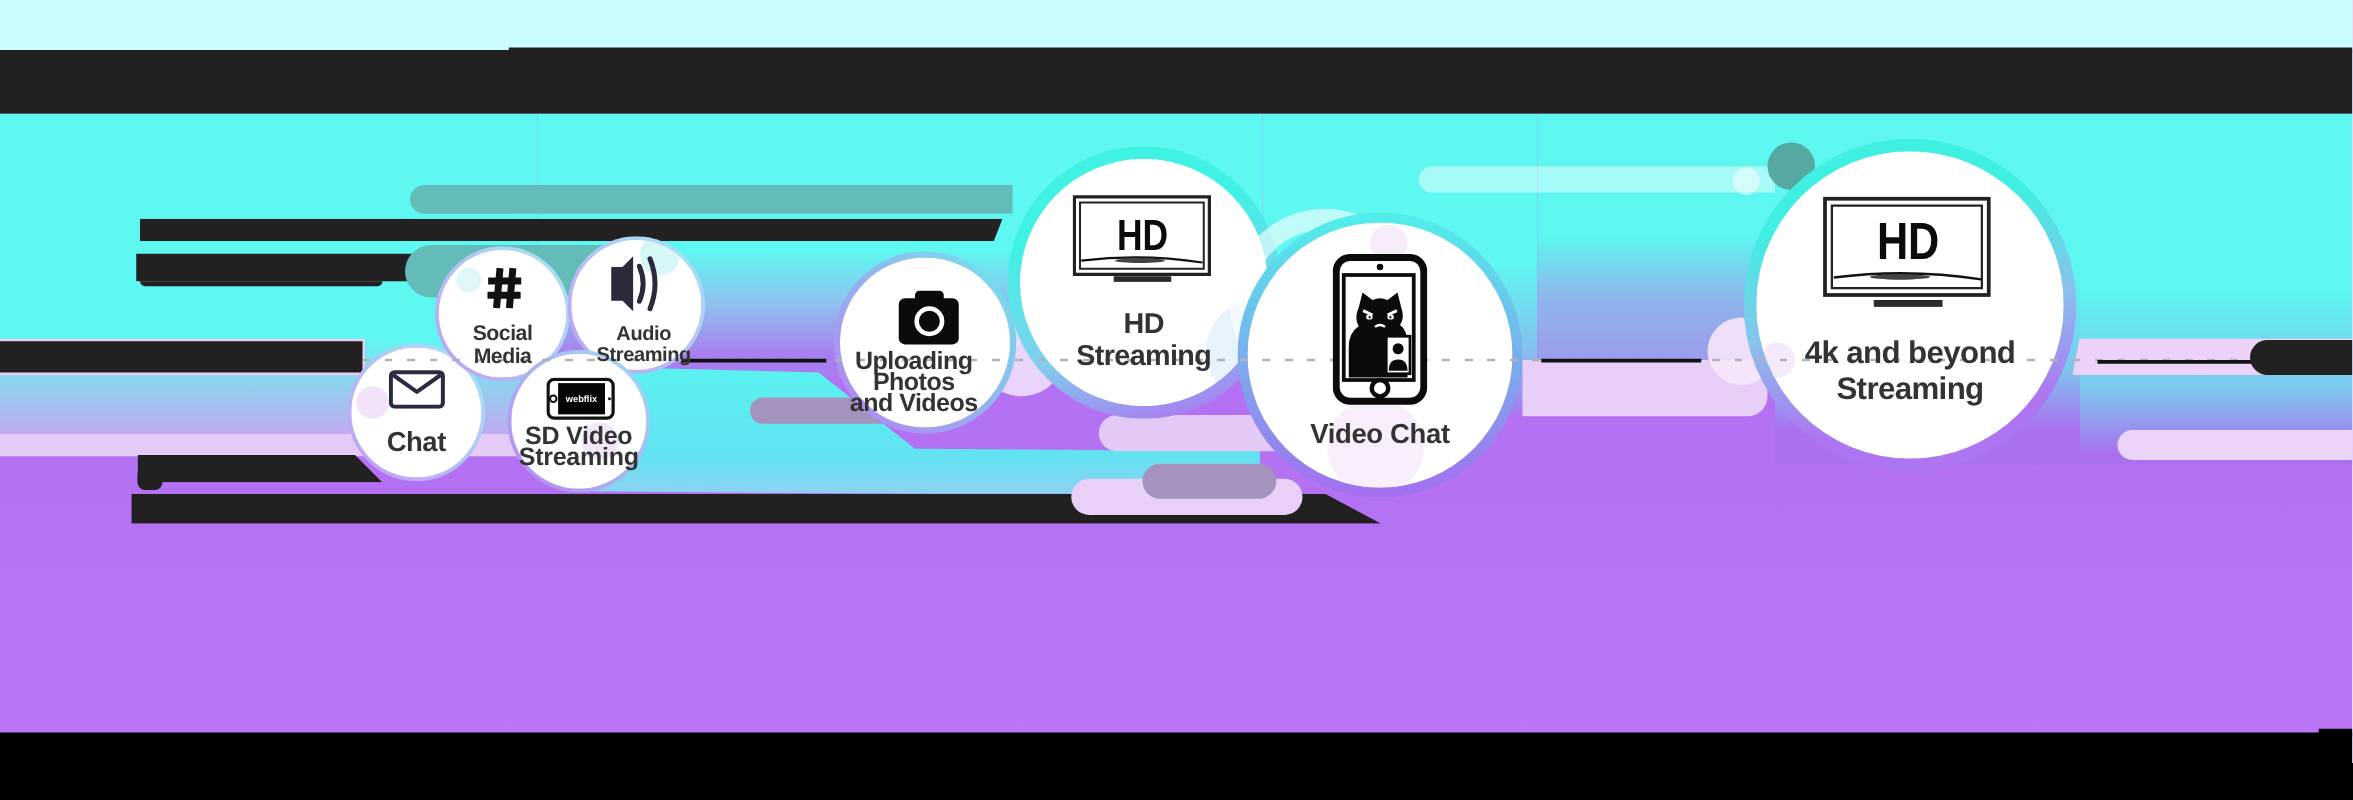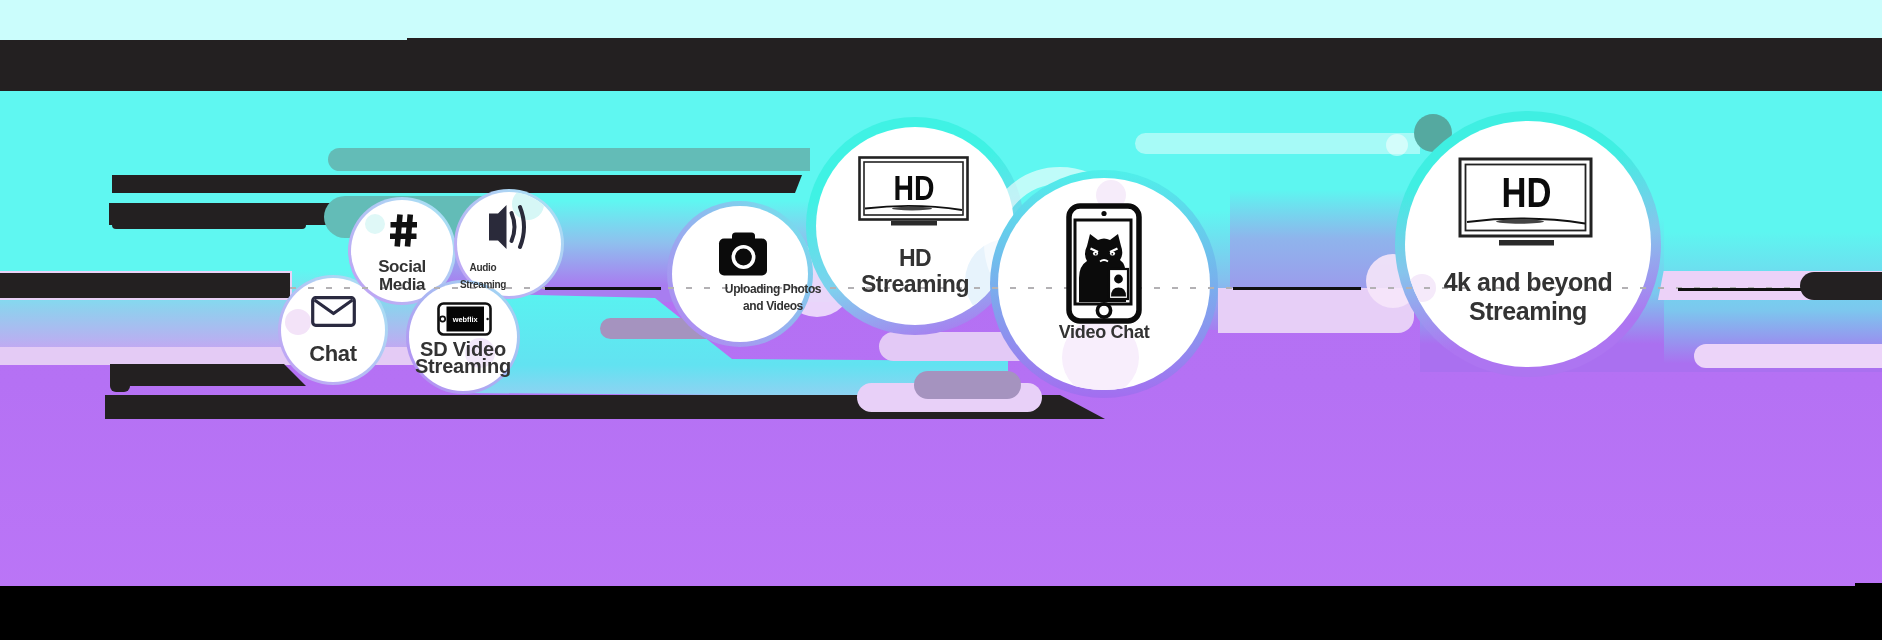--- a/index.html
+++ b/index.html
@@ -190,20 +190,20 @@
     <rect x="2" y="2" width="131" height="77" fill="#fff" stroke="#222" stroke-width="3"></rect>
     <rect x="7.5" y="7.5" width="120" height="66" fill="none" stroke="#222" stroke-width="1.8"></rect>
     <text x="68.5" y="50" font-family="Liberation Sans, sans-serif" font-size="42" font-weight="900" fill="#0b0b0b" text-anchor="middle" text-rendering="geometricPrecision" textLength="50" lengthAdjust="spacingAndGlyphs">HD</text>
     <path d="M9,65 Q68.5,57.5 127,66.5" fill="none" stroke="#111" stroke-width="2"></path>
     <ellipse cx="62" cy="64.5" rx="24" ry="2.2" fill="#222" opacity="0.85"></ellipse>
     <rect x="41" y="83" width="55" height="5.5" fill="#2a2a2a"></rect>
   </svg>
 
   <div class="label" style="left:278px;top:341px;width:110px;font-size:22px;letter-spacing:-0.4px;">Chat</div>
   <div class="label" style="left:348px;top:258px;width:108px;font-size:17px;line-height:17.5px;letter-spacing:-0.4px;">Social<br>Media</div>
-  <div class="label" style="left:428px;top:260px;width:110px;font-size:10px;line-height:16.5px;letter-spacing:-0.3px;">Audio<br>Streaming</div>
+  <div class="label" style="left:460px;top:260px;width:110px;font-size:16px;line-height:16.5px;letter-spacing:-0.3px;">Audio<br>Streaming</div>
   <div class="label" style="left:406px;top:341px;width:114px;font-size:20px;line-height:17px;">SD Video<br>Streaming</div>
-  <div class="label" style="left:700px;top:281px;width:146px;font-size:12px;line-height:17px;letter-spacing:-0.4px;">Uploading Photos<br>and Videos</div>
+  <div class="label" style="left:658px;top:281px;width:146px;font-size:20px;line-height:17px;letter-spacing:-0.4px;">Uploading Photos<br>and Videos</div>
   <div class="label" style="left:806px;top:245px;width:218px;font-size:23px;line-height:26px;letter-spacing:-0.5px;">HD<br>Streaming</div>
-  <div class="label" style="left:990px;top:322px;width:228px;font-size:18px;letter-spacing:-0.3px;">Video Chat</div>
+  <div class="label" style="left:990px;top:334px;width:228px;font-size:22px;letter-spacing:-0.3px;">Video Chat</div>
   <div class="label" style="left:1395px;top:268px;width:266px;font-size:25px;line-height:28.5px;letter-spacing:-0.5px;">4k and beyond<br>Streaming</div>
 
 </div>
 
 </body></html>

